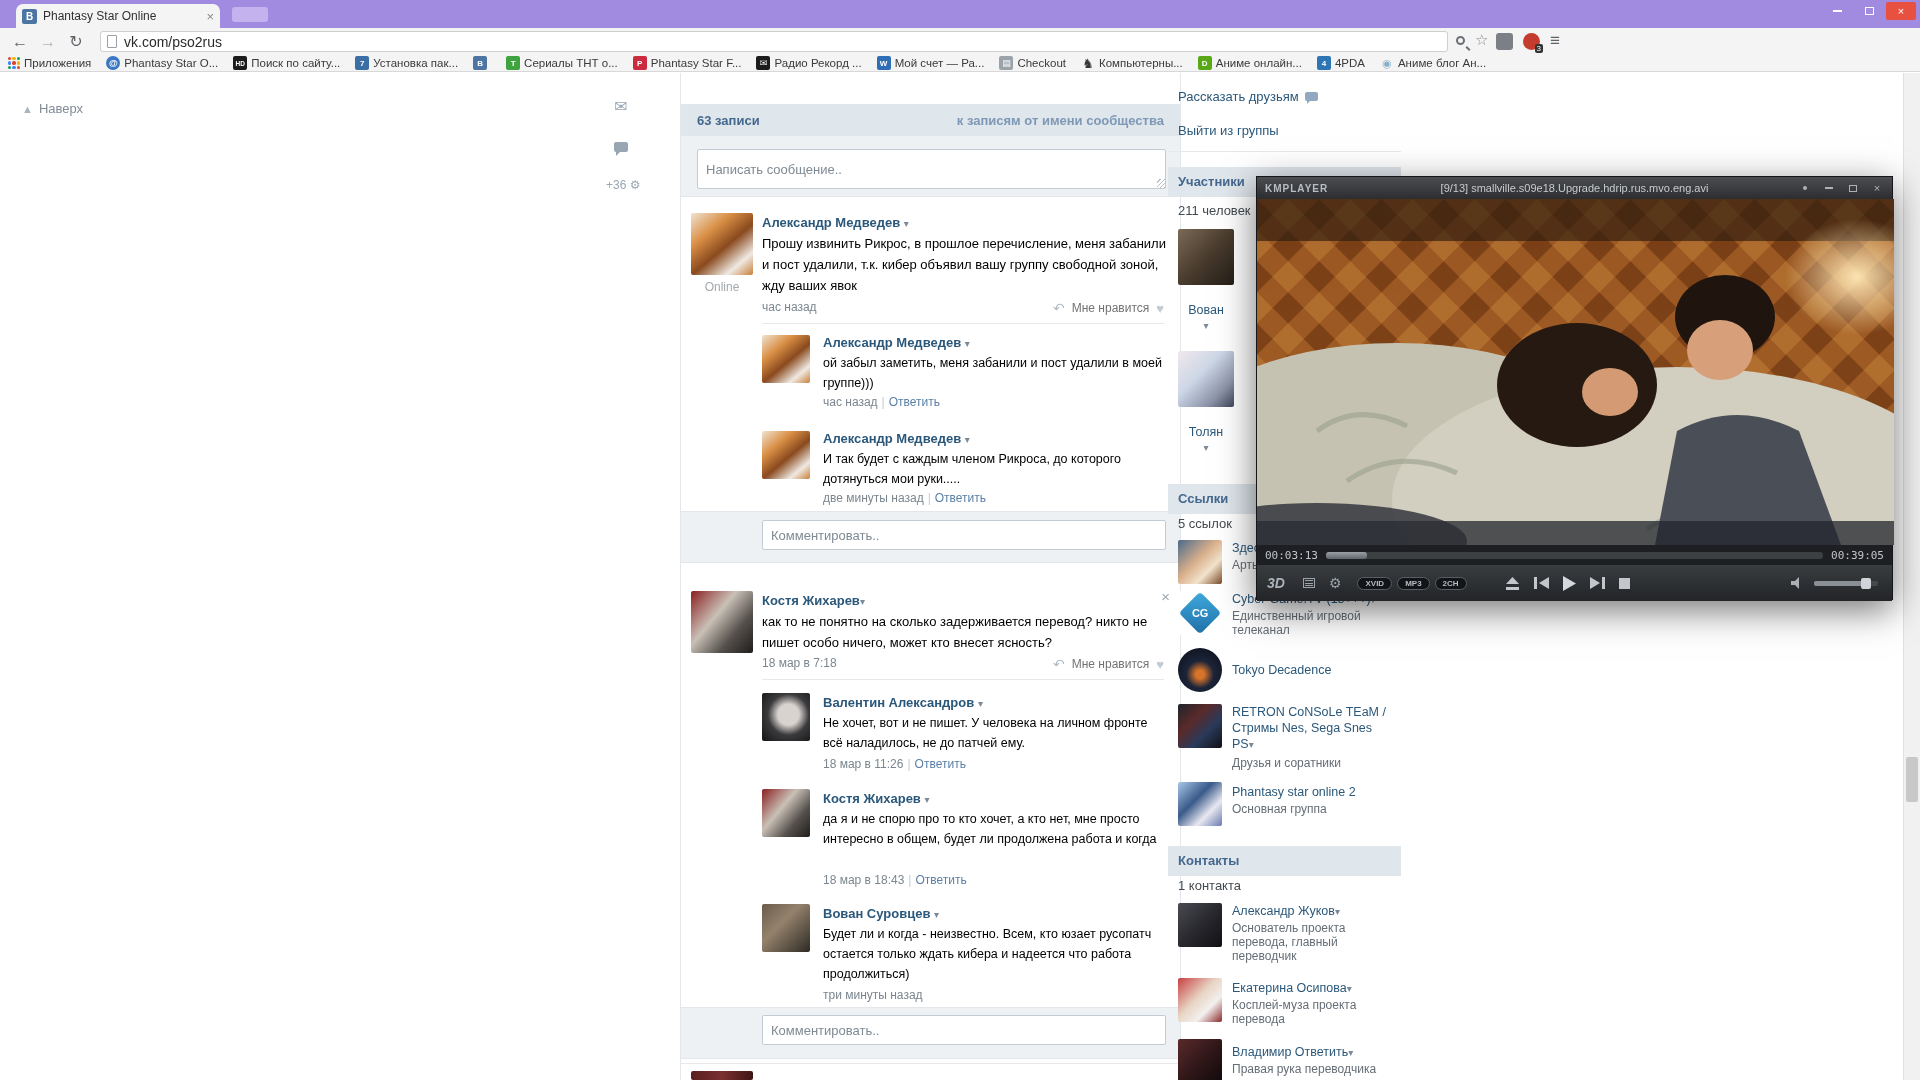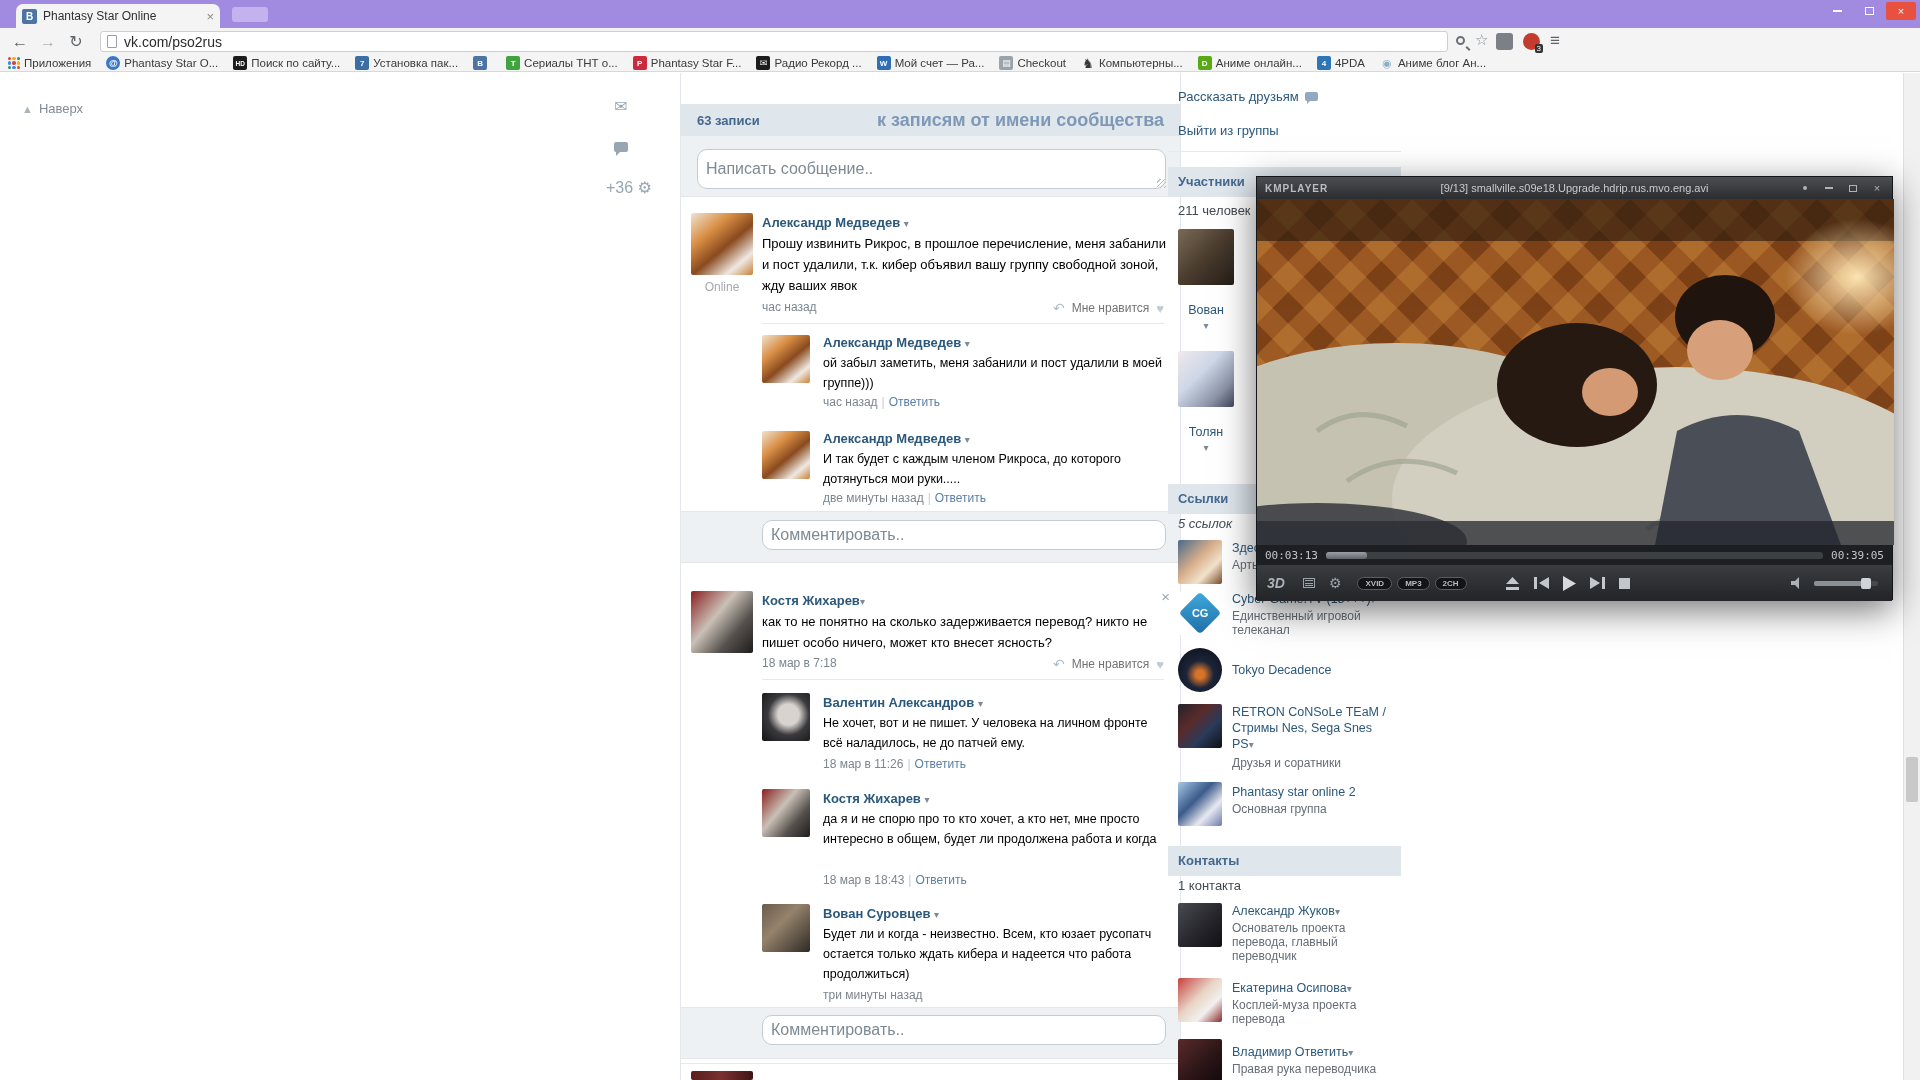--- a/index.html
+++ b/index.html
@@ -56,28 +56,28 @@
   .appsgrid i:nth-child(7){background:#0f9d58}.appsgrid i:nth-child(8){background:#4285f4}.appsgrid i:nth-child(9){background:#db4437}
 
   
   .page{position:absolute;left:0;top:73px;width:1920px;height:1007px;background:#fff;}
   .totop{position:absolute;left:22px;top:28px;color:#828c96;font-size:13px;display:flex;gap:6px;align-items:center;}
   .totop .up{color:#aab4bd;font-size:11px;}
   .rail{position:absolute;left:606px;top:24px;width:30px;color:#98a6b4;text-align:center;}
   .rail .env{font-size:16px;}
   .bubble{width:14px;height:10px;background:#98a6b4;border-radius:2px;position:relative;margin:26px auto 0;}
   .bubble::after{content:"";position:absolute;left:2px;bottom:-4px;border:4px solid transparent;border-top-color:#98a6b4;border-left-color:#98a6b4;}
-  .plus36{margin-top:26px;font-size:16px;white-space:nowrap;}
+  .plus36{margin-top:26px;font-size:12px;white-space:nowrap;}
 
   .main-col{position:absolute;left:648px;top:0;width:501px;height:1007px;background:#fff;border-left:1px solid #e3e7eb;border-right:1px solid #e3e7eb;margin-left:32px;}
   .band{position:absolute;left:0;width:100%;height:32px;background:#dfe6ec;display:flex;align-items:center;justify-content:space-between;padding:0 16px;}
   .band .bt{color:#45688e;font-weight:bold;font-size:13px;}
-  .band .br{color:#7e98b6;font-weight:bold;font-size:18px;}
+  .band .br{color:#7e98b6;font-weight:bold;font-size:13px;}
   .composer-band{position:absolute;left:0;top:63px;width:100%;height:61px;background:#eef1f4;border-bottom:1px solid #e3e7eb;}
-  .vk-input{position:absolute;background:#fff;border:1px solid #c3ccd4;border-radius:10px;font-size:16px;color:#444;padding:0 8px;}
+  .vk-input{position:absolute;background:#fff;border:1px solid #c3ccd4;border-radius:2px;font-size:13px;color:#444;padding:0 8px;}
   .vk-input::placeholder{color:#7e8a94;}
   .resize-corner{position:absolute;width:9px;height:9px;background:repeating-linear-gradient(135deg,transparent 0 2px,#b8c0c8 2px 3px);}
   .avatar{position:absolute;border-radius:2px;}
   .name{position:absolute;color:#2b587a;font-weight:bold;font-size:13px;white-space:nowrap;}
   .caret{color:#7b8a99;font-size:10px;font-weight:normal;}
   .ptext{position:absolute;color:#000;font-size:13px;line-height:21px;}
   .ctext{position:absolute;color:#000;font-size:12.5px;line-height:20px;}
   .meta{position:absolute;color:#7b868f;font-size:12px;white-space:nowrap;}
   .meta .sep{color:#c5ccd2;margin:0 4px;}
   .meta a,.reply{color:#5b7fa6;}
@@ -360,21 +360,21 @@
       <div class="sb-band" style="top:94px;">Участники</div>
       <div class="sb-count" style="top:130px;">211 человек</div>
       <div class="avatar av-vovan" style="left:10px;top:156px;width:56px;height:56px;"></div>
       <div class="sb-name" style="left:10px;top:230px;width:56px;">Вован</div>
       <div class="sb-caret" style="left:10px;top:247px;width:56px;">▾</div>
       <div class="avatar av-tolyan" style="left:10px;top:278px;width:56px;height:56px;"></div>
       <div class="sb-name" style="left:10px;top:352px;width:56px;">Толян</div>
       <div class="sb-caret" style="left:10px;top:369px;width:56px;">▾</div>
 
       <div class="sb-band" style="top:411px;">Ссылки</div>
-      <div class="sb-count" style="top:443px;font-style:italic;">5 ссылок</div>
+      <div class="sb-count" style="top:443px;">5 ссылок</div>
 
       <div class="avatar av-zdes" style="left:10px;top:467px;width:44px;height:44px;"></div>
       <div class="sb-item-title" style="top:467px;white-space:nowrap;">Здесь</div>
       <div class="sb-item-sub" style="top:485px;white-space:nowrap;">Арты</div>
 
       <div class="avatar av-cg" style="left:10px;top:518px;width:44px;height:44px;">
           <span class="cg-diamond">
             <span>CG</span>
           </span>
         </div>

